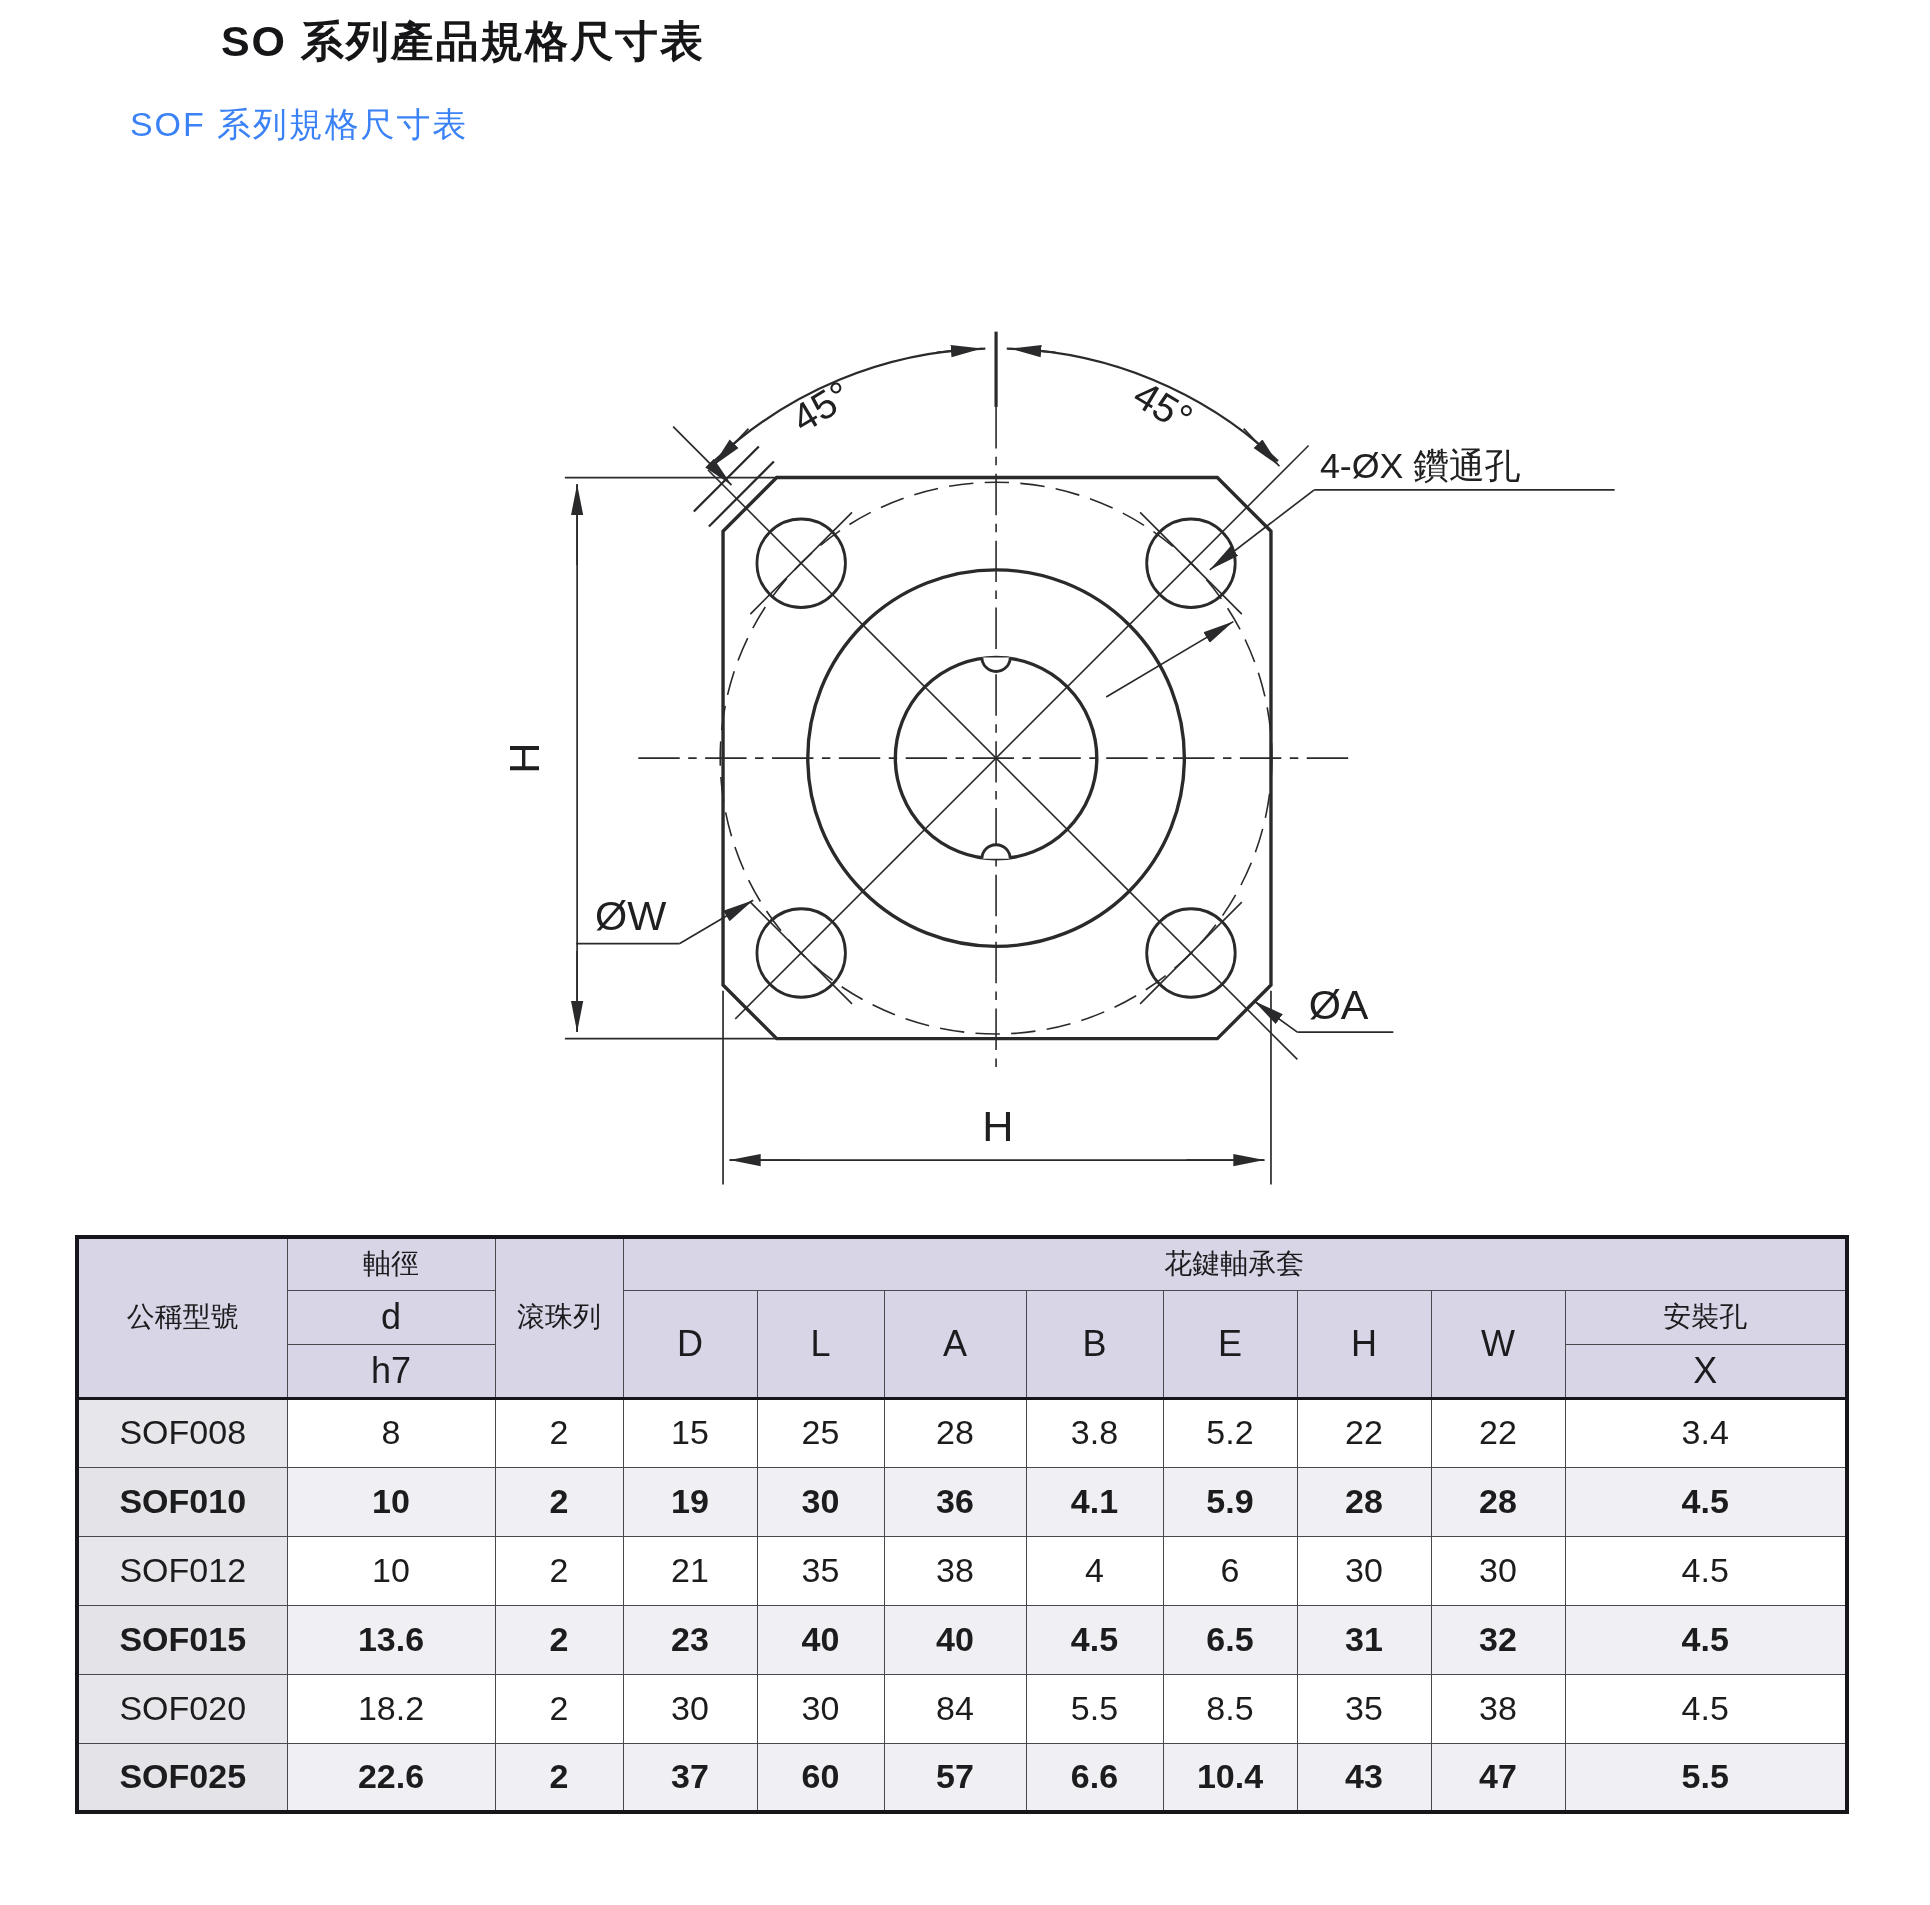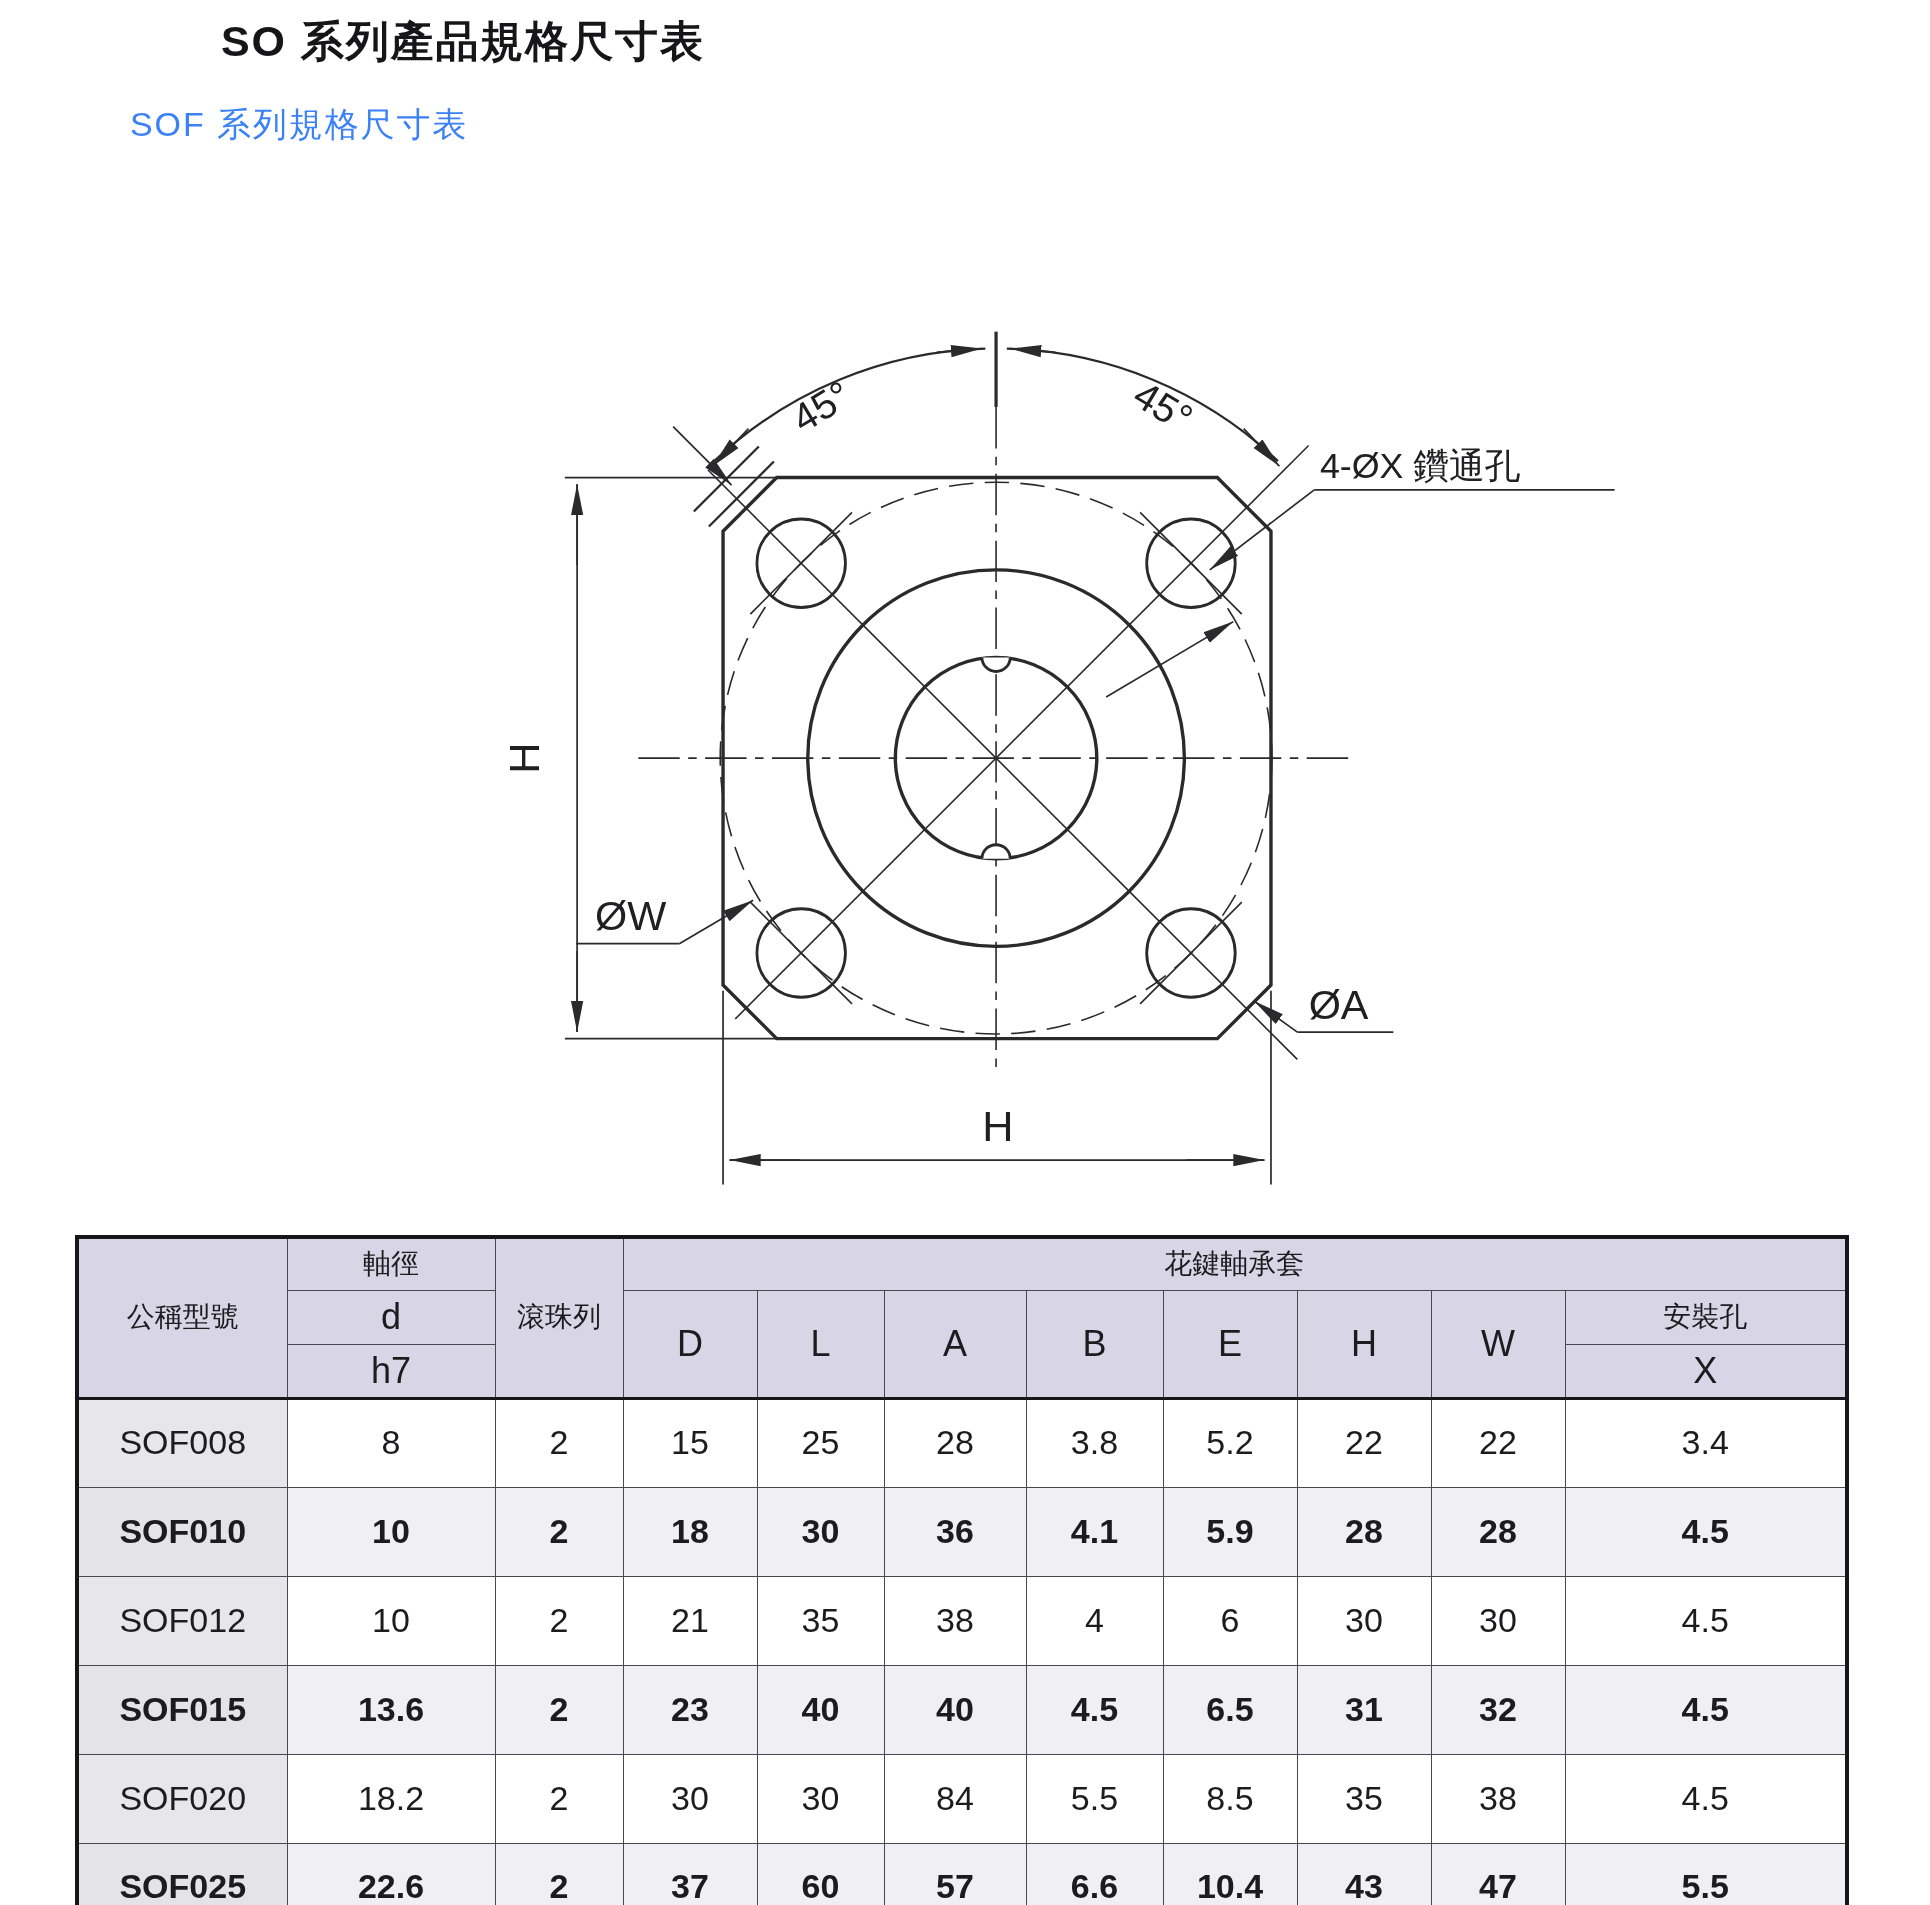--- a/index.html
+++ b/index.html
@@ -28,21 +28,21 @@
   }
   .spec-table th,.spec-table td{
     border:1.9px solid #48484f;text-align:center;vertical-align:middle;
     padding:0;font-weight:400;line-height:1.1;
   }
   .spec-table{border:4.7px solid #17171b;}
   .spec-table thead th{background:#d8d5e6;font-size:28px;}
   .spec-table thead tr.h1{height:53px;}
   .spec-table thead tr.h2{height:54px;}
   .spec-table thead tr.h3{height:54px;}
-  .spec-table tbody tr{height:89px;}
+  .spec-table tbody tr{height:69px;}
   .spec-table tbody tr:first-child td{border-top:3.8px solid #17171b;}
   .spec-table tbody td.model{background:#e7e6ea;}
   .spec-table tbody tr.alt td{background:#f0eff3;font-weight:bold;}
   .spec-table tbody tr.alt td.model{background:#e4e3e8;}
   .spec-table thead th.letter{font-size:36px;}
 </style>
 </head>
 <body>
 
 <div class="page">
@@ -182,21 +182,21 @@
           <td>3.8</td>
           <td>5.2</td>
           <td>22</td>
           <td>22</td>
           <td>3.4</td>
         </tr>
         <tr class="alt">
           <td class="model">SOF010</td>
           <td>10</td>
           <td>2</td>
-          <td>18</td>
+          <td>19</td>
           <td>30</td>
           <td>36</td>
           <td>4.1</td>
           <td>5.9</td>
           <td>28</td>
           <td>28</td>
           <td>4.5</td>
         </tr>
         <tr>
           <td class="model">SOF012</td>

